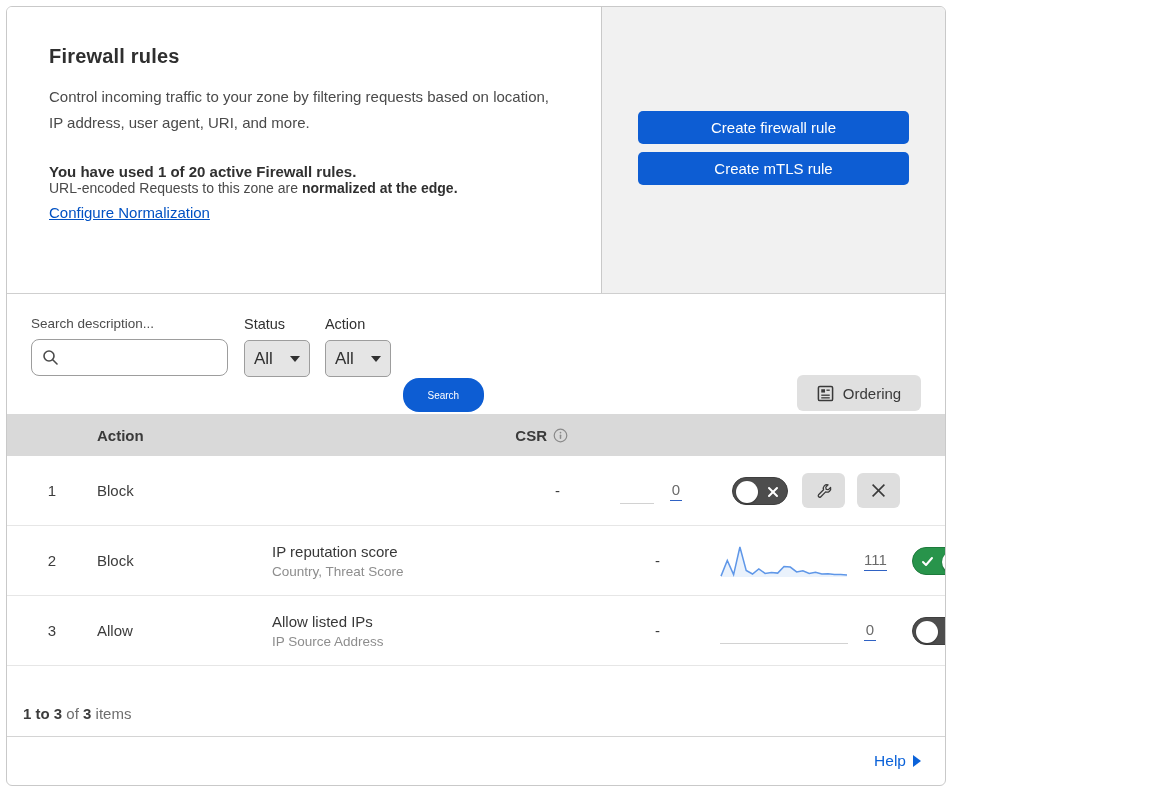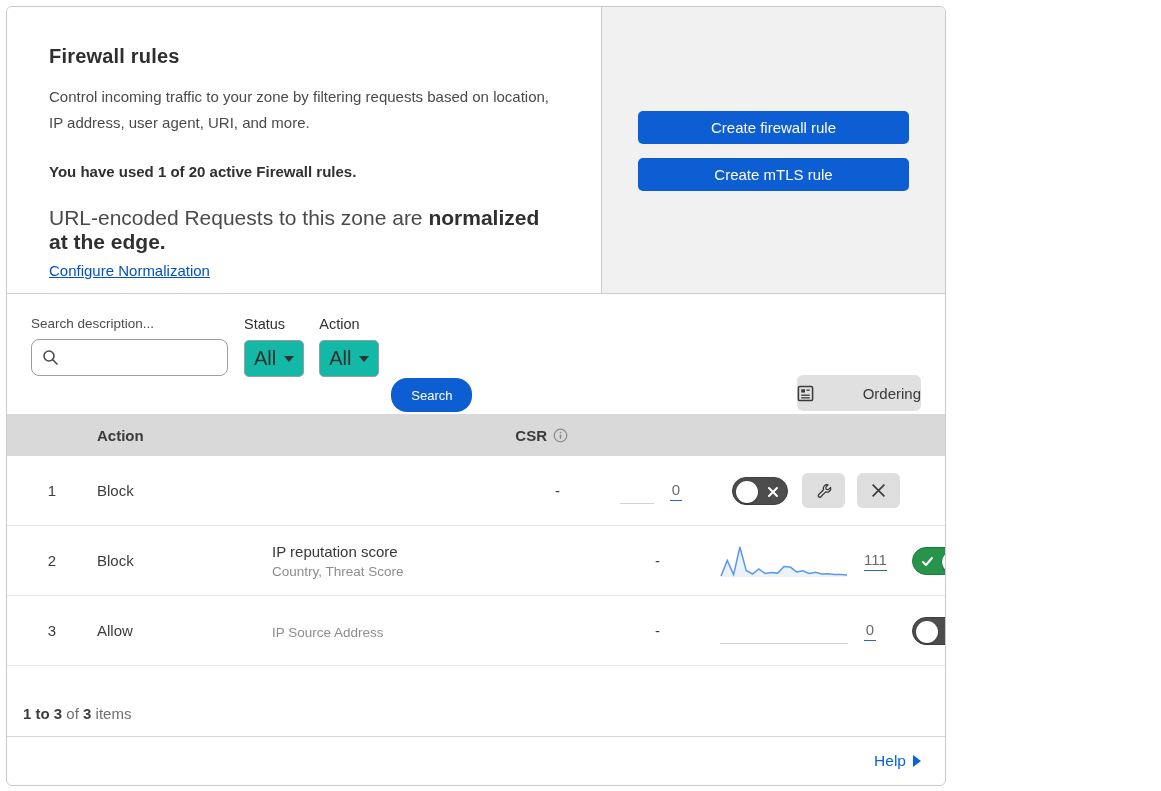--- a/index.html
+++ b/index.html
@@ -8,45 +8,45 @@
   .page { position:absolute; left:6px; top:6px; width:940px; height:780px;
     border:1px solid #c9c9c9; border-radius:6px; background:#fff; overflow:hidden;
     display:flex; flex-direction:column; }
 
   
   .hdr { display:flex; height:287px; border-bottom:1px solid #cfcfcf; flex:0 0 auto; }
   .hdr-left { flex:1 1 auto; background:#fff; border-right:1px solid #c9c9c9; padding:38px 40px 0 42px; }
   .hdr-title { font-size:20px; font-weight:700; color:#2f2f2f; letter-spacing:.2px; }
   .hdr-desc { margin-top:16px; font-size:15px; line-height:26px; color:#4a4a4a; max-width:735px; }
   .hdr-usage { margin-top:27px; font-size:15px; font-weight:700; color:#303030; }
-  .hdr-norm { margin-top:26px; font-size:21px; color:#4a4a4a; }
+  .hdr-norm { font-size:14px; color:#4a4a4a; }
   .hdr-norm b { color:#303030; }
   .hdr-link { display:inline-block; margin-top:8px; font-size:15px; color:#0051c3;
     text-decoration:underline; cursor:pointer; }
   .hdr-right { flex:0 0 343px; background:#f1f1f1; display:flex; flex-direction:column;
-    align-items:center; justify-content:flex-start; padding-top:104px; gap:14px; }
+    align-items:center; justify-content:flex-start; padding-top:104px; gap:8px; }
   .btn-blue { width:271px; height:33px; background:#0d5dd3; border:none; border-radius:5px;
     color:#fff; font-size:15px; font-family:inherit; cursor:pointer; }
 
   
   .filters { display:flex; align-items:flex-start; padding:22px 24px 0 24px; height:120px; flex:0 0 auto; }
   .fgroup { display:flex; flex-direction:column; }
   .flabel { font-size:13.5px; color:#4c4c4c; margin-bottom:8px; }
   .search-box { width:197px; height:37px; border:1px solid #9d9d9d; border-radius:8px;
     display:flex; align-items:center; padding-left:10px; background:#fff; cursor:text; }
-  .dropdown { height:37px; border:1px solid #9d9d9d; border-radius:5px; background:#14b8a6;
-    display:flex; align-items:center; padding:0 9px; gap:8px; font-size:20px; color:#303030; cursor:pointer; }
+  .dropdown { height:37px; border:1px solid #9d9d9d; border-radius:5px; background:#e5e5e5;
+    display:flex; align-items:center; padding:0 9px; gap:17px; font-size:17px; color:#303030; cursor:pointer; }
   .caret { width:0; height:0; border-left:5px solid transparent; border-right:5px solid transparent;
     border-top:6px solid #303030; }
   .btn-search { align-self:flex-end; margin:0 0 2px 12px; width:81px; height:34px;
-    background:#0d5dd3; color:#fff; border:none; border-radius:16px; font-size:13px;
+    background:#0d5dd3; color:#fff; border:none; border-radius:16px; font-size:10px;
     font-family:inherit; cursor:pointer; }
   .btn-ordering { margin-left:auto; align-self:flex-end; margin-bottom:3px; width:124px; height:36px;
     background:#e0e0e0; color:#3a3a3a; border:none; border-radius:6px; font-size:15px;
-    font-family:inherit; cursor:pointer; display:flex; align-items:center; justify-content:space-between; gap:9px; }
+    font-family:inherit; cursor:pointer; display:flex; align-items:center; justify-content:center; gap:9px; }
   .gap16 { width:16px; } .gap15 { width:15px; }
 
   
   .thead { display:grid; grid-template-columns:90px 175px 310px 100px 230px 1fr;
     align-items:center; height:42px; background:#d9d9d9; font-size:15px; font-weight:700;
     color:#3b3b3b; flex:0 0 auto; }
   .thead .c-csr { text-align:right; padding-right:14px; display:flex; justify-content:flex-end;
     align-items:center; gap:6px; }
   .trow { display:grid; grid-template-columns:90px 175px 310px 100px 230px 1fr;
     align-items:center; height:70px; background:#fff; border-bottom:1px solid #e6e6e6;
@@ -242,20 +242,21 @@
             </svg>
           </span>
       </button>
     </div>
   </div>
 
   <div class="trow">
     <div class="c-num">3</div>
     <div>Allow</div>
     <div>
+      <div class="desc-main">Allow listed IPs</div>
       <div class="desc-sub">IP Source Address</div>
     </div>
     <div class="c-csr-val">-</div>
     <div class="c-activity">
       <div class="spark">
           <div class="flat"></div>
         </div>
       <a class="count-link">0</a>
     </div>
     <div class="c-controls">

